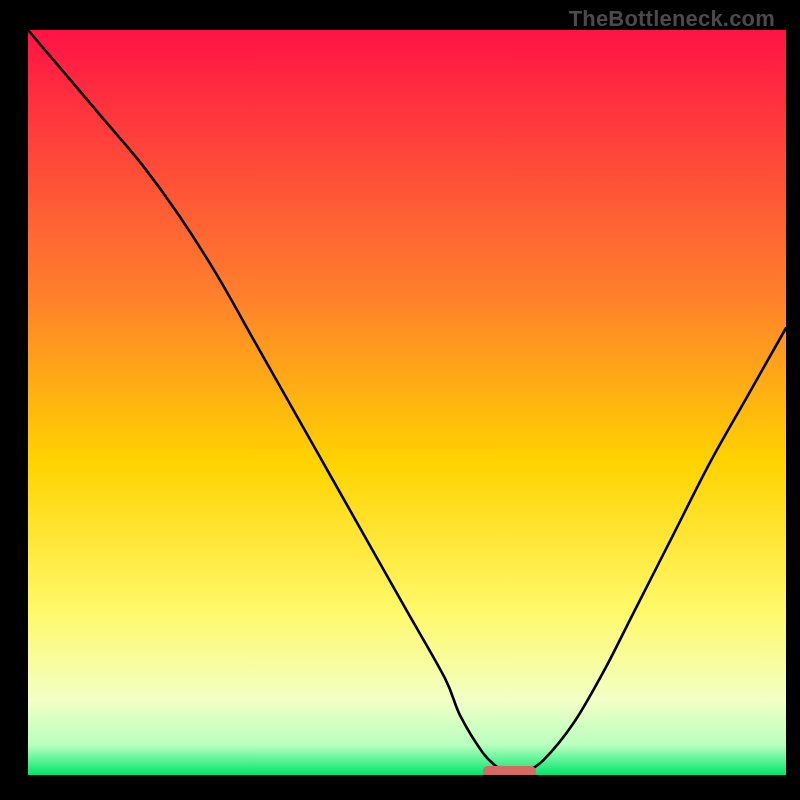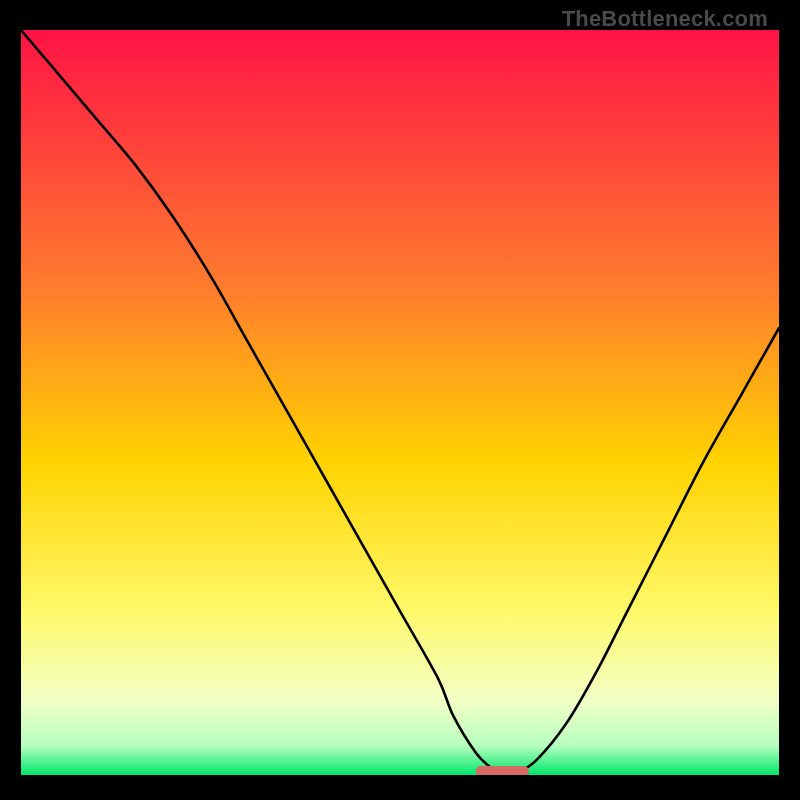--- a/index.html
+++ b/index.html
@@ -7,21 +7,21 @@
     padding: 0;
     width: 800px;
     height: 800px;
     background: #000;
     position: relative;
     font-family: Arial, Helvetica, sans-serif;
   }
   .frame {
     position: absolute;
     top: 0;
-    left: 0;
+    left: 7px;
     width: 780px;
     height: 800px;
     background: #000;
   }
   .watermark {
     position: absolute;
     top: 6px;
     right: 12px;
     color: #4a4a4a;
     font-size: 22px;

